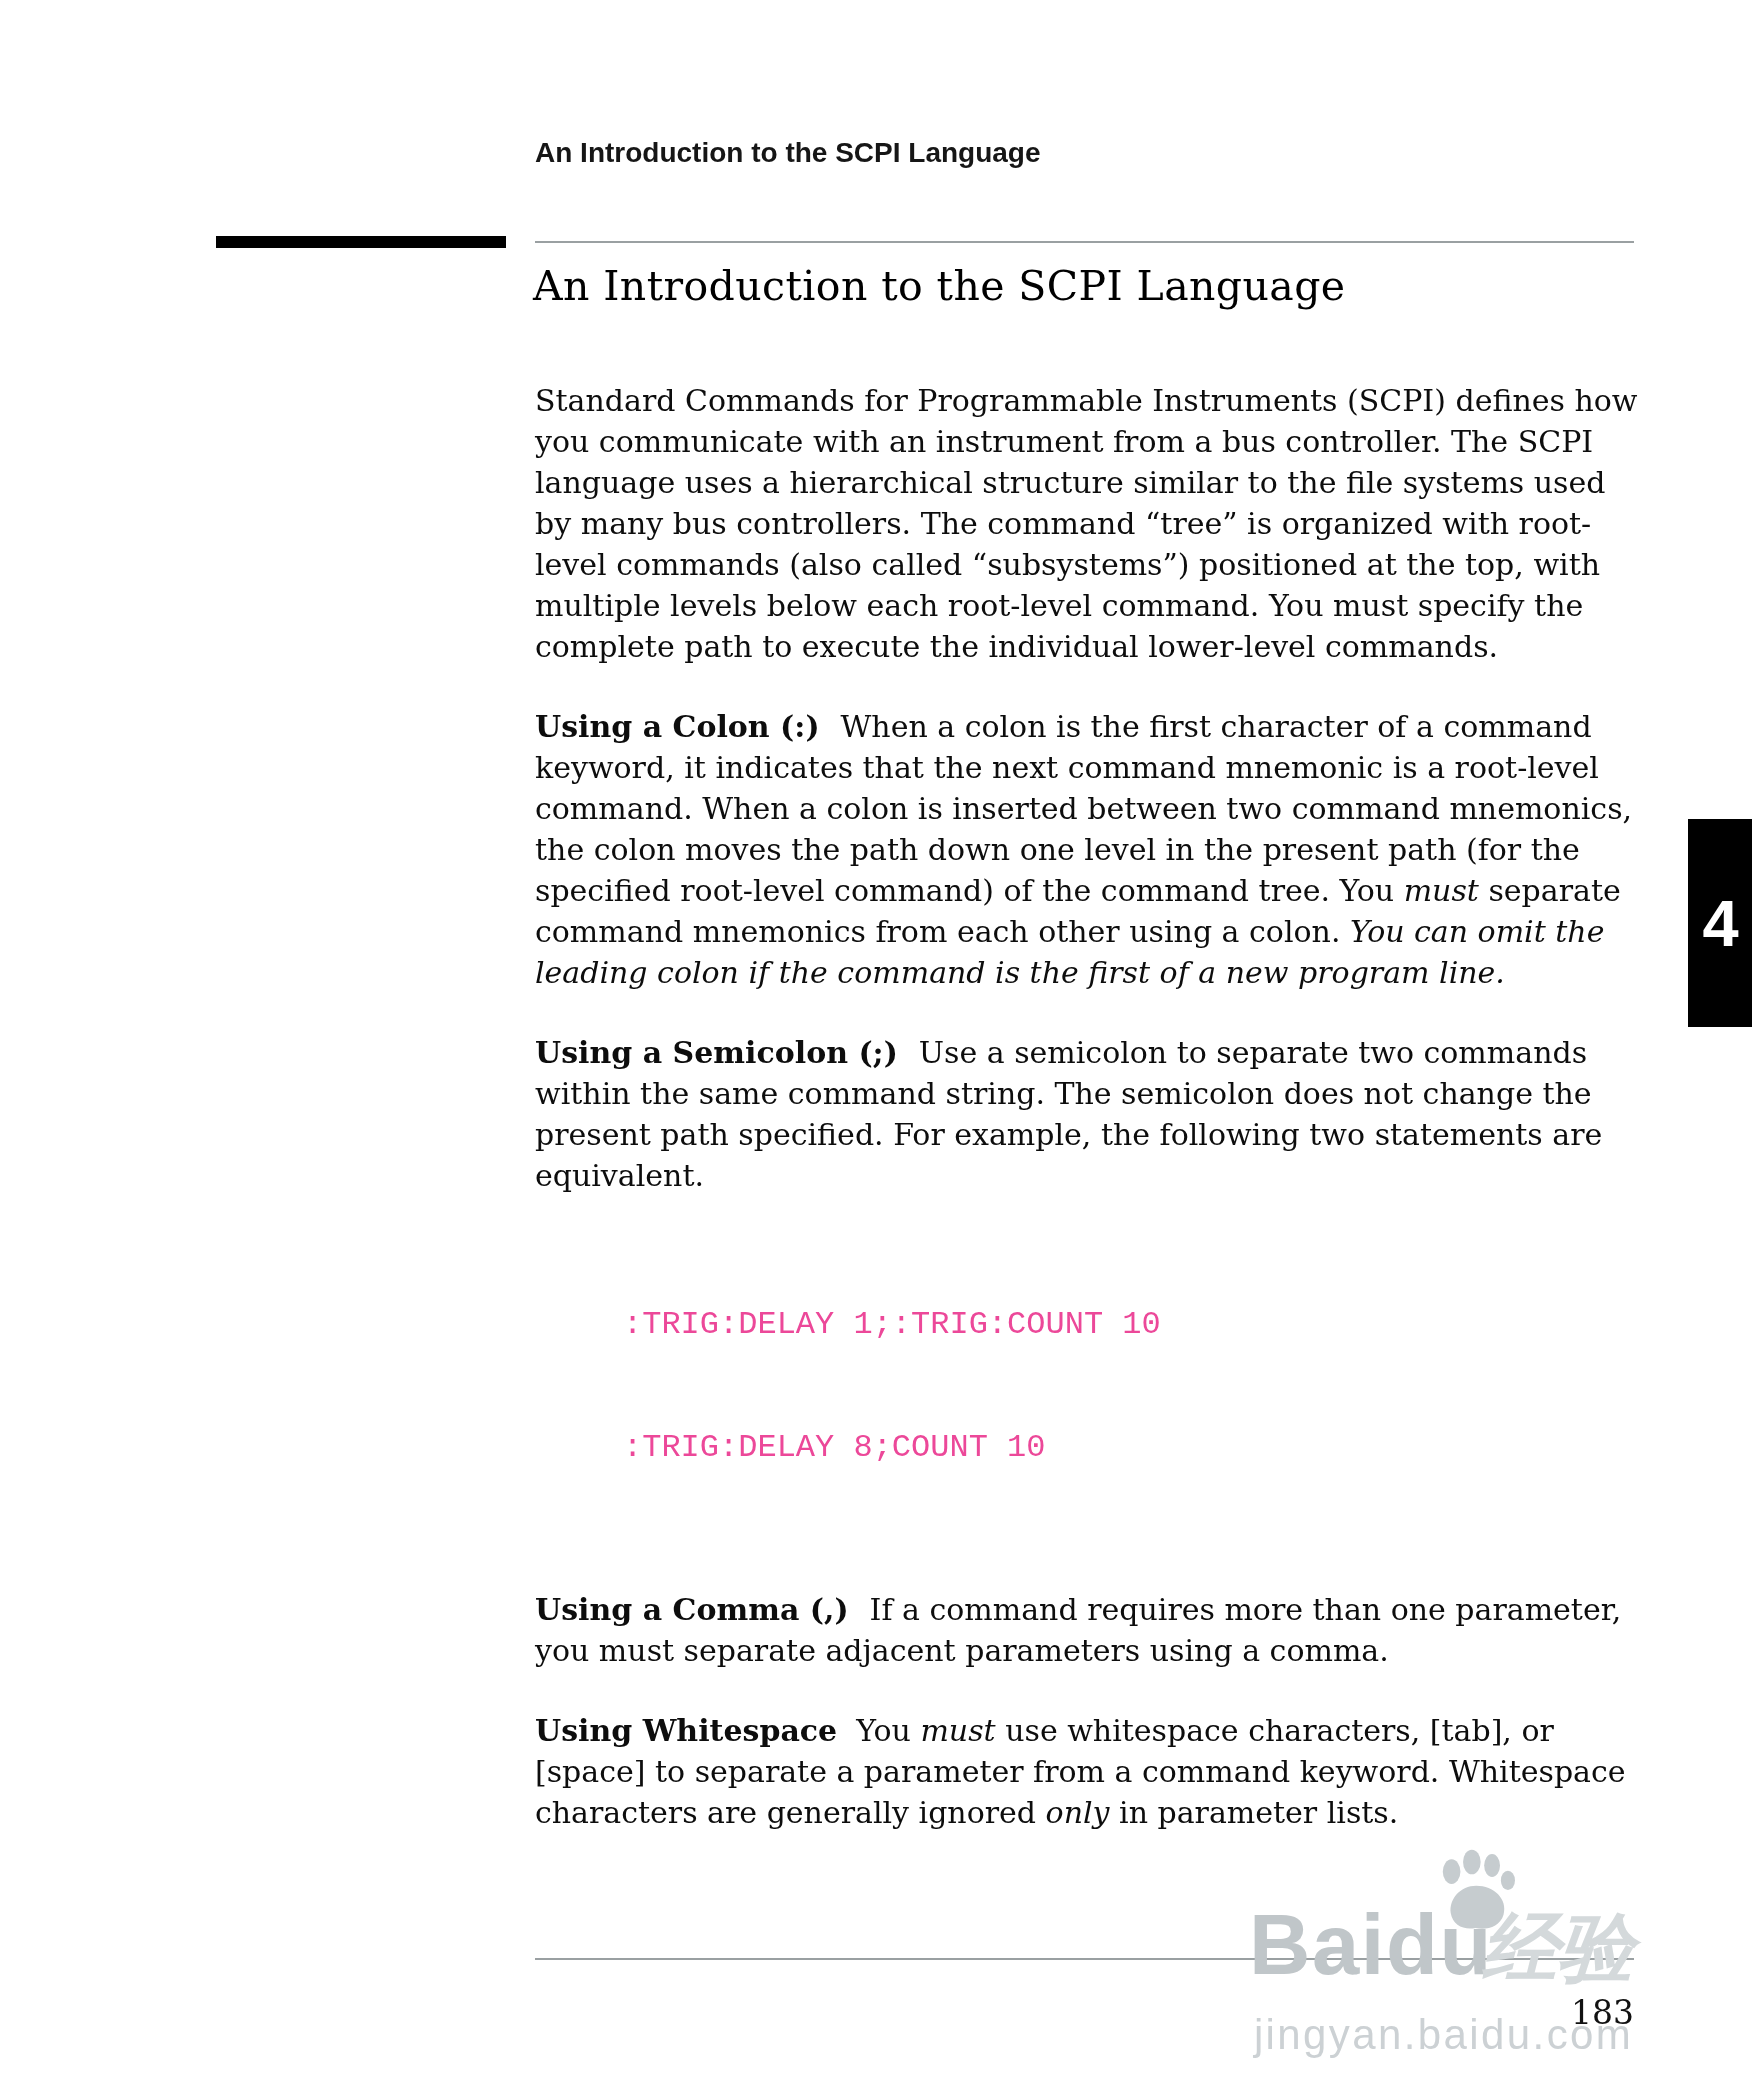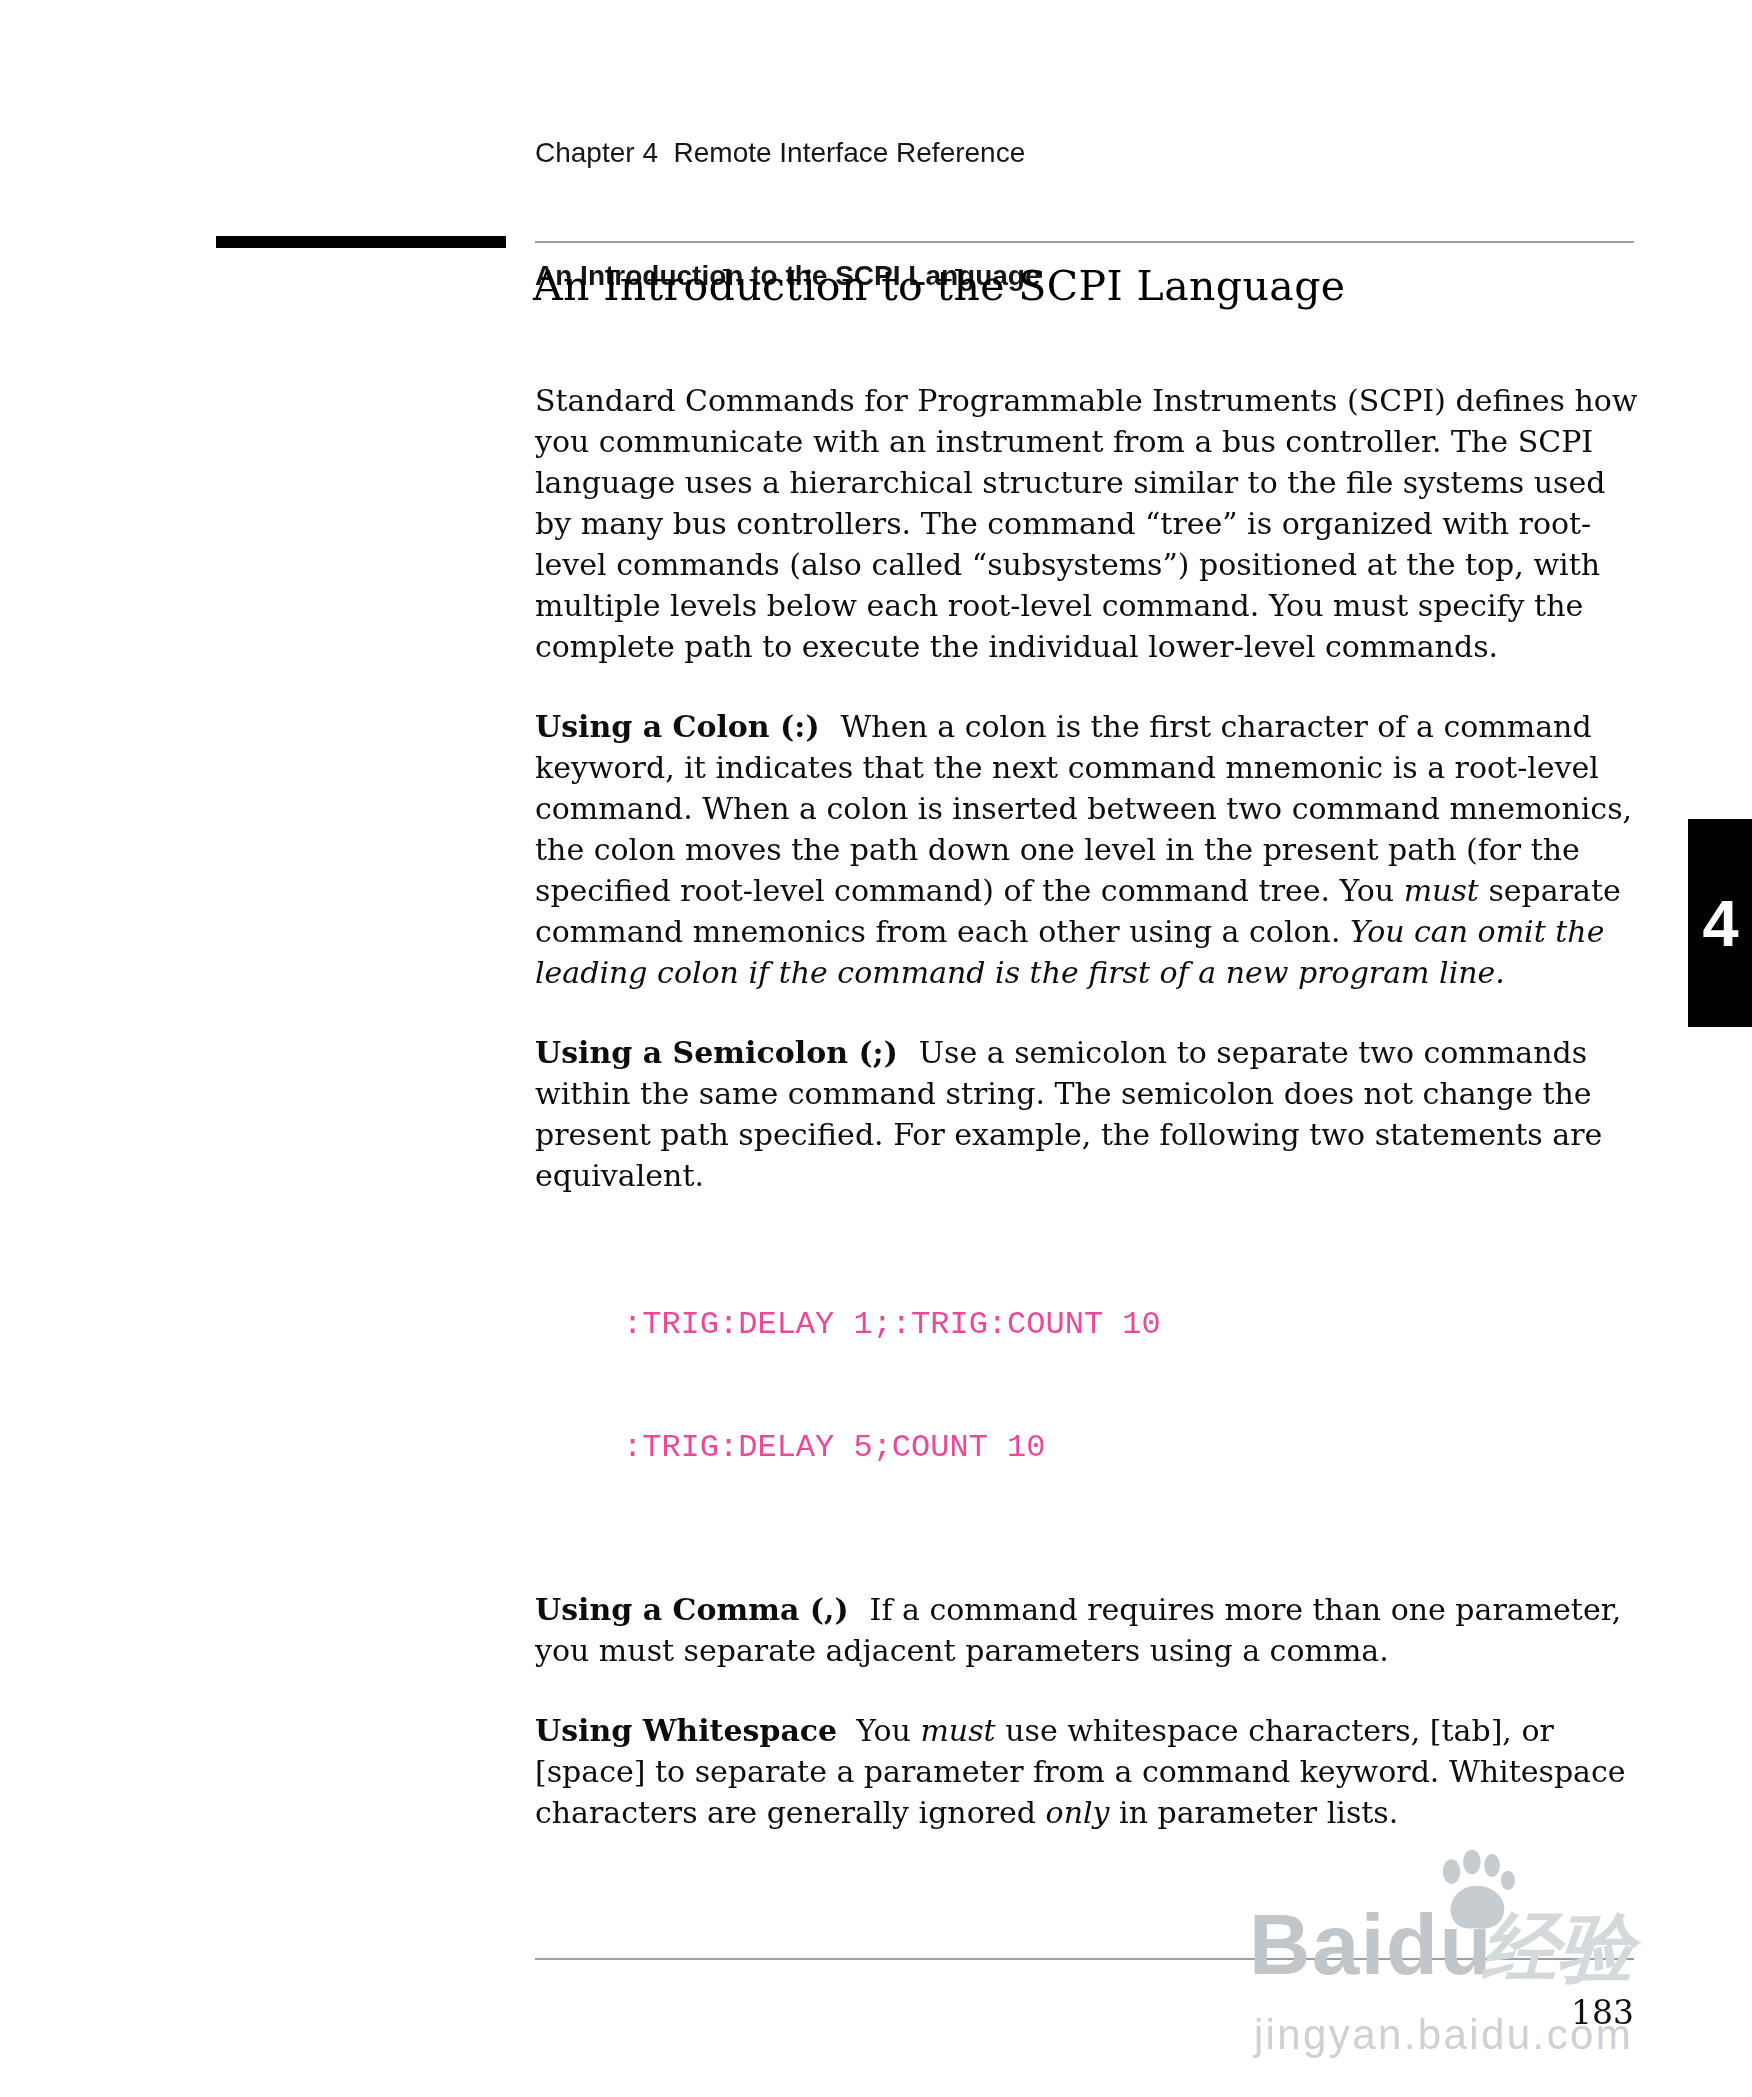--- a/index.html
+++ b/index.html
@@ -65,36 +65,35 @@
   .wm-brand { font-weight:700; font-size:85px; color:#c0c6c9; letter-spacing:1.6px; }
   .wm-cjk   { font-weight:700; font-size:76px;  color:#d4d9db; margin-left:-11.4px;font-style:italic; }
   .wm-url   { position:absolute; left:4.9px; top:172px; font-size:42px; color:#ccd1d4; letter-spacing:2.4px; }
 </style>
 </head>
 <body>
 
 <div class="page">
 
   <header class="page-header">
-    <div class="ph-line1">Chapter 4  Remote Interface Reference</div>
     <div class="ph-line2">An Introduction to the SCPI Language</div>
   </header>
 
   <div class="rule-black"></div>
   <div class="rule-gray top"></div>
 
   <h1 class="title">An Introduction to the SCPI Language</h1>
 
   <main class="content">
     <p class="para"><span class="seg-normal">Standard Commands for Programmable Instruments (SCPI) defines how you communicate with an instrument from a bus controller. The SCPI language uses a hierarchical structure similar to the file systems used by many bus controllers. The command “tree” is organized with root-level commands (also called “subsystems”) positioned at the top, with multiple levels below each root-level command. You must specify the complete path to execute the individual lower-level commands.</span></p>
     <p class="para"><span class="seg-bold-italic">Using a Colon</span><span class="seg-bold"> (:)  </span><span class="seg-normal">When a colon is the first character of a command keyword, it indicates that the next command mnemonic is a root-level command. When a colon is inserted between two command mnemonics, the colon moves the path down one level in the present path (for the specified root-level command) of the command tree. You </span><span class="seg-italic">must</span><span class="seg-normal"> separate command mnemonics from each other using a colon. </span><span class="seg-italic">You can omit the leading colon if the command is the first of a new program line.</span></p>
     <p class="para"><span class="seg-bold-italic">Using a Semicolon</span><span class="seg-bold"> (;)  </span><span class="seg-normal">Use a semicolon to separate two commands within the same command string. The semicolon does not change the present path specified. For example, the following two statements are equivalent.</span></p>
     <div class="code">
       <div class="code-line">:TRIG:DELAY 1;:TRIG:COUNT 10</div>
-      <div class="code-line">:TRIG:DELAY 5;COUNT 10</div>
+      <div class="code-line">:TRIG:DELAY 8;COUNT 10</div>
     </div>
     <p class="para"><span class="seg-bold-italic">Using a Comma</span><span class="seg-bold"> (,)  </span><span class="seg-normal">If a command requires more than one parameter, you must separate adjacent parameters using a comma.</span></p>
     <p class="para"><span class="seg-bold-italic">Using Whitespace</span><span class="seg-normal">  You </span><span class="seg-italic">must</span><span class="seg-normal"> use whitespace characters, [tab], or [space] to separate a parameter from a command keyword. Whitespace characters are generally ignored </span><span class="seg-italic">only</span><span class="seg-normal"> in parameter lists.</span></p>
   </main>
 
   <div class="chapter-tab">
     <span>4</span>
   </div>
 
   <div class="rule-gray bottom"></div>

